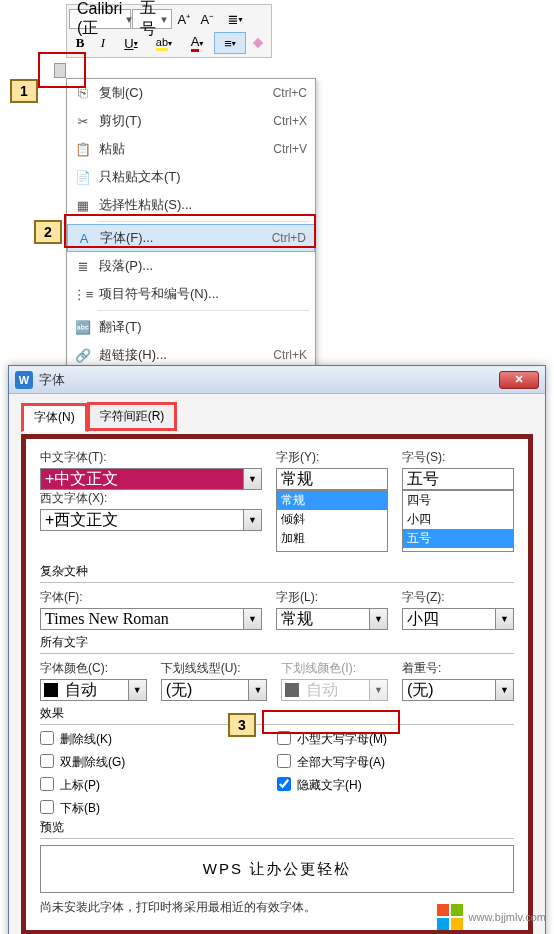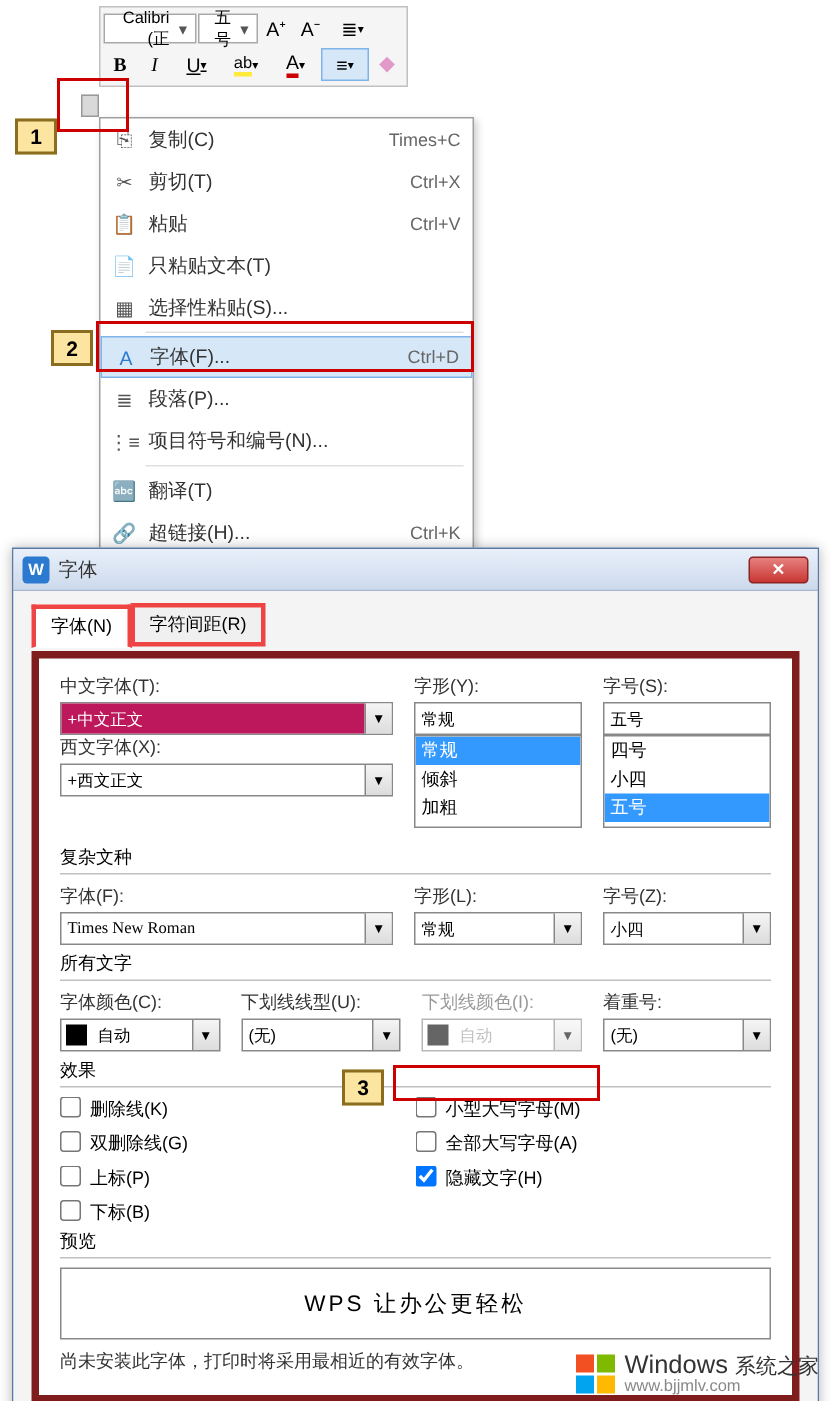--- a/index.html
+++ b/index.html
@@ -58,21 +58,21 @@
 .tab.active { background: #fff; border-bottom: 1px solid #fff; top: 1px; z-index: 2; }
 .tab + .tab { margin-left: -1px; }
 .tab-panel { border: 5px solid #7f1d1d; background: #fff; padding: 10px 14px 12px; margin-top: -1px; }
 
 
 .row { display: flex; gap: 14px; margin-bottom: 4px; }
 .col { flex: 1; display: flex; flex-direction: column; }
 .col.narrow { flex: 0 0 112px; }
 .lbl { font-size: 12px; color: #333; margin-bottom: 2px; }
 .combo { display: flex; border: 1px solid #888; height: 22px; background: #fff; }
-.combo-input { flex: 1; padding: 0 4px; font-size: 11px; display: flex; align-items: center; border: none; background: transparent; text-align: right; }
+.combo-input { flex: 1; padding: 0 4px; font-size: 16px; display: flex; align-items: center; border: none; background: transparent; }
 .combo-input.sel { background: #be185d; color: #fff; }
 .combo-btn { width: 18px; background: linear-gradient(#f5f5f5, #dcdcdc); border-left: 1px solid #888; display: flex; align-items: center; justify-content: center; font-size: 9px; cursor: pointer; }
 .listbox { border: 1px solid #888; height: 62px; overflow-y: auto; background: #fff; font-size: 12px; }
 .listbox-item { padding: 1px 4px; }
 .listbox-item.sel { background: #3399ff; color: #fff; }
 
 .fieldset-title { font-size: 12px; margin: 2px 0 2px; }
 .fieldset-line { height: 1px; background: #c0c0c0; margin-bottom: 6px; }
 
 .checks { display: flex; }
@@ -140,21 +140,21 @@
 <div class="redbox red1"></div>
 <div class="redbox red2"></div>
 <div class="redbox red3"></div>
 
 <div class="page-ind"></div>
 
 <div class="ctx">
   <div class="ctx-row">
       <span class="ctx-icon">⎘</span>
       <span class="ctx-label">复制(C)</span>
-      <span class="ctx-short">Times+C</span>
+      <span class="ctx-short">Ctrl+C</span>
     </div>
   <div class="ctx-row">
       <span class="ctx-icon">✂</span>
       <span class="ctx-label">剪切(T)</span>
       <span class="ctx-short">Ctrl+X</span>
     </div>
   <div class="ctx-row">
       <span class="ctx-icon">📋</span>
       <span class="ctx-label">粘贴</span>
       <span class="ctx-short">Ctrl+V</span>
@@ -361,16 +361,15 @@
 </div>
 
 <div class="watermark">
   <div class="win-logo">
       <div></div>
       <div></div>
       <div></div>
       <div></div>
     </div>
   <div>
-    <div class="wm-text"><span>Windows</span> <span style="font-size:14px">系统之家</span></div>
     <div class="wm-sub">www.bjjmlv.com</div>
   </div>
 </div>
 
 </body></html>

